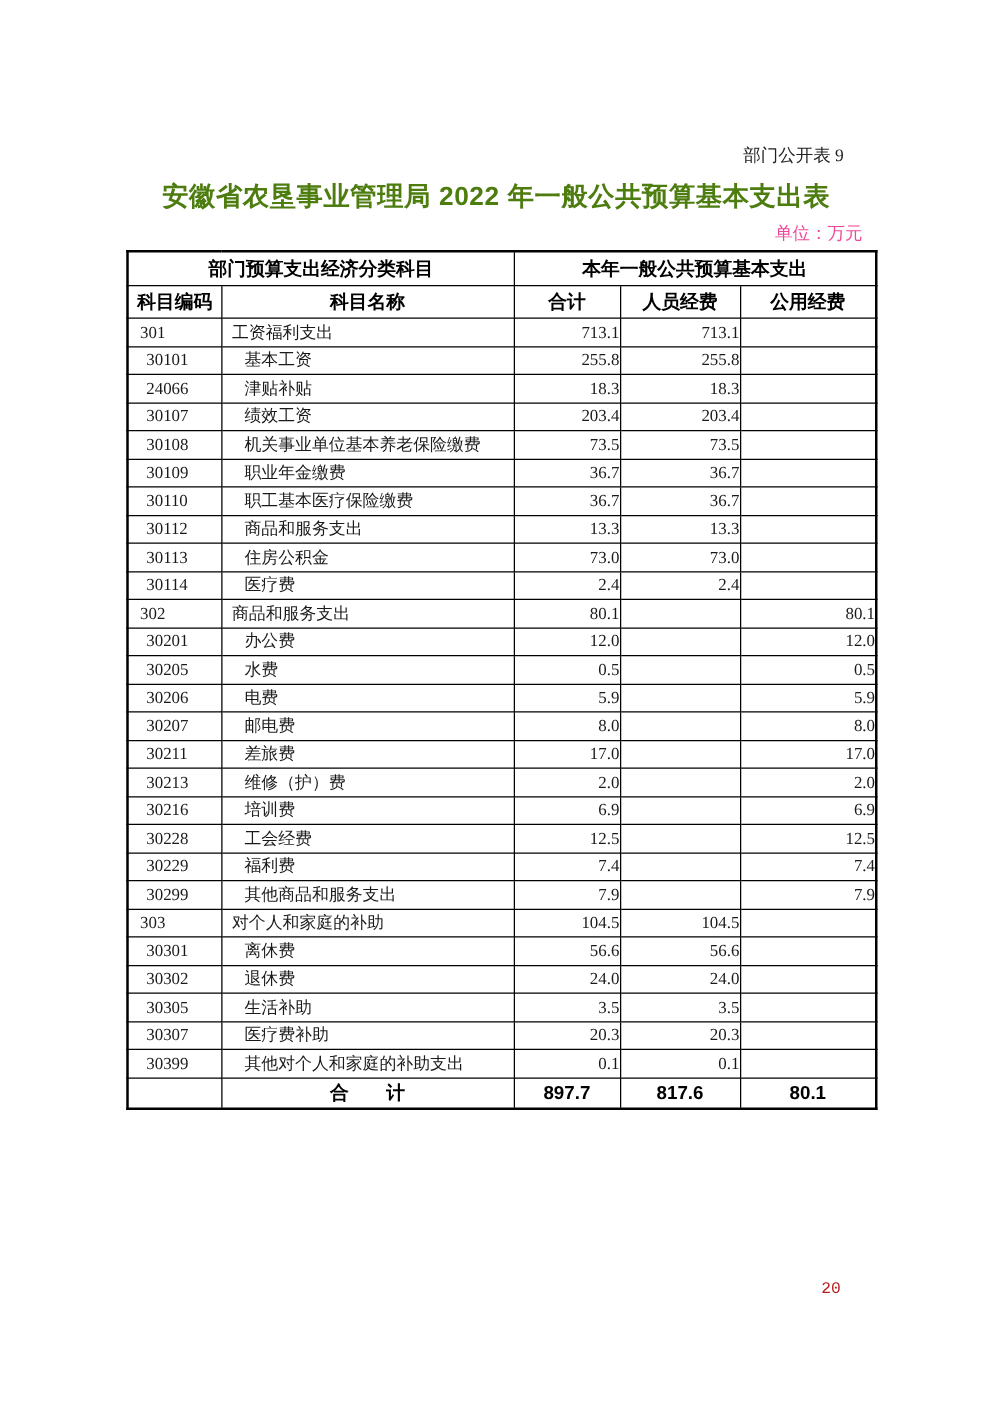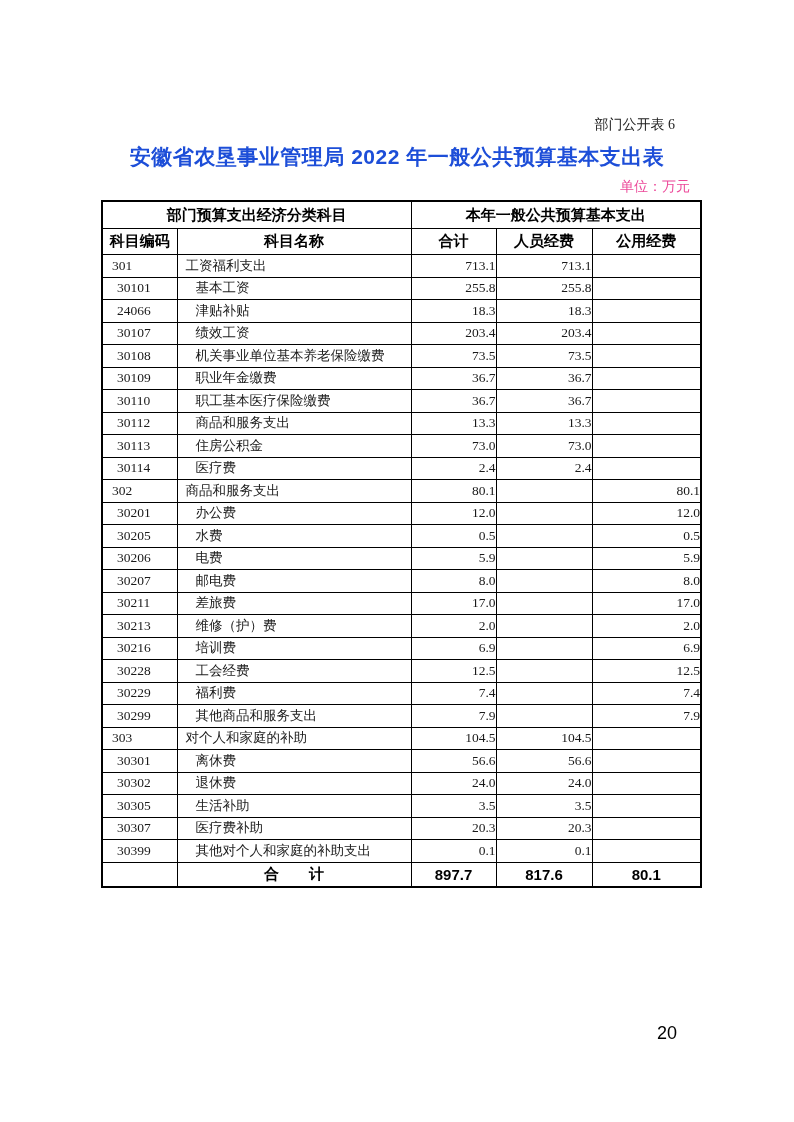--- a/index.html
+++ b/index.html
@@ -29,21 +29,21 @@
     position: absolute;
     top: 143px;
     left: 0;
     width: 100%;
     margin: 0;
     text-align: center;
     font-size: 21px;
     font-weight: bold;
     font-family: "Liberation Sans", "DejaVu Sans", sans-serif;
     letter-spacing: 0.5px;
-    color: #1d4ed8;
+    color: #4d7c0f;
     white-space: nowrap;
   }
   .unit-label {
     position: absolute;
     top: 178px;
     right: 104px;
     font-size: 14px;
     font-family: "Liberation Serif", "DejaVu Serif", serif;
     color: #ec4899;
     white-space: nowrap;
@@ -99,31 +99,31 @@
     color: #000;
   }
   tr.total-row td.num {
     text-align: center;
     padding-right: 0;
   }
   .page-number {
     position: absolute;
     top: 1023px;
     left: 657px;
-    font-size: 18px;
-    font-family: Liberation Sans, sans-serif;
-    color: #000000;
+    font-size: 13px;
+    font-family: Liberation Mono, monospace;
+    color: #b91c1c;
   }
 </style>
 </head>
 <body>
 
 <div class="page">
 
-  <div class="doc-label">部门公开表 6</div>
+  <div class="doc-label">部门公开表 9</div>
 
   <h1 class="title">安徽省农垦事业管理局 2022 年一般公共预算基本支出表</h1>
 
   <div class="unit-label">单位：万元</div>
 
   <table class="budget">
     <colgroup>
       <col style="width:75px">
       <col style="width:234px">
       <col style="width:85px">

